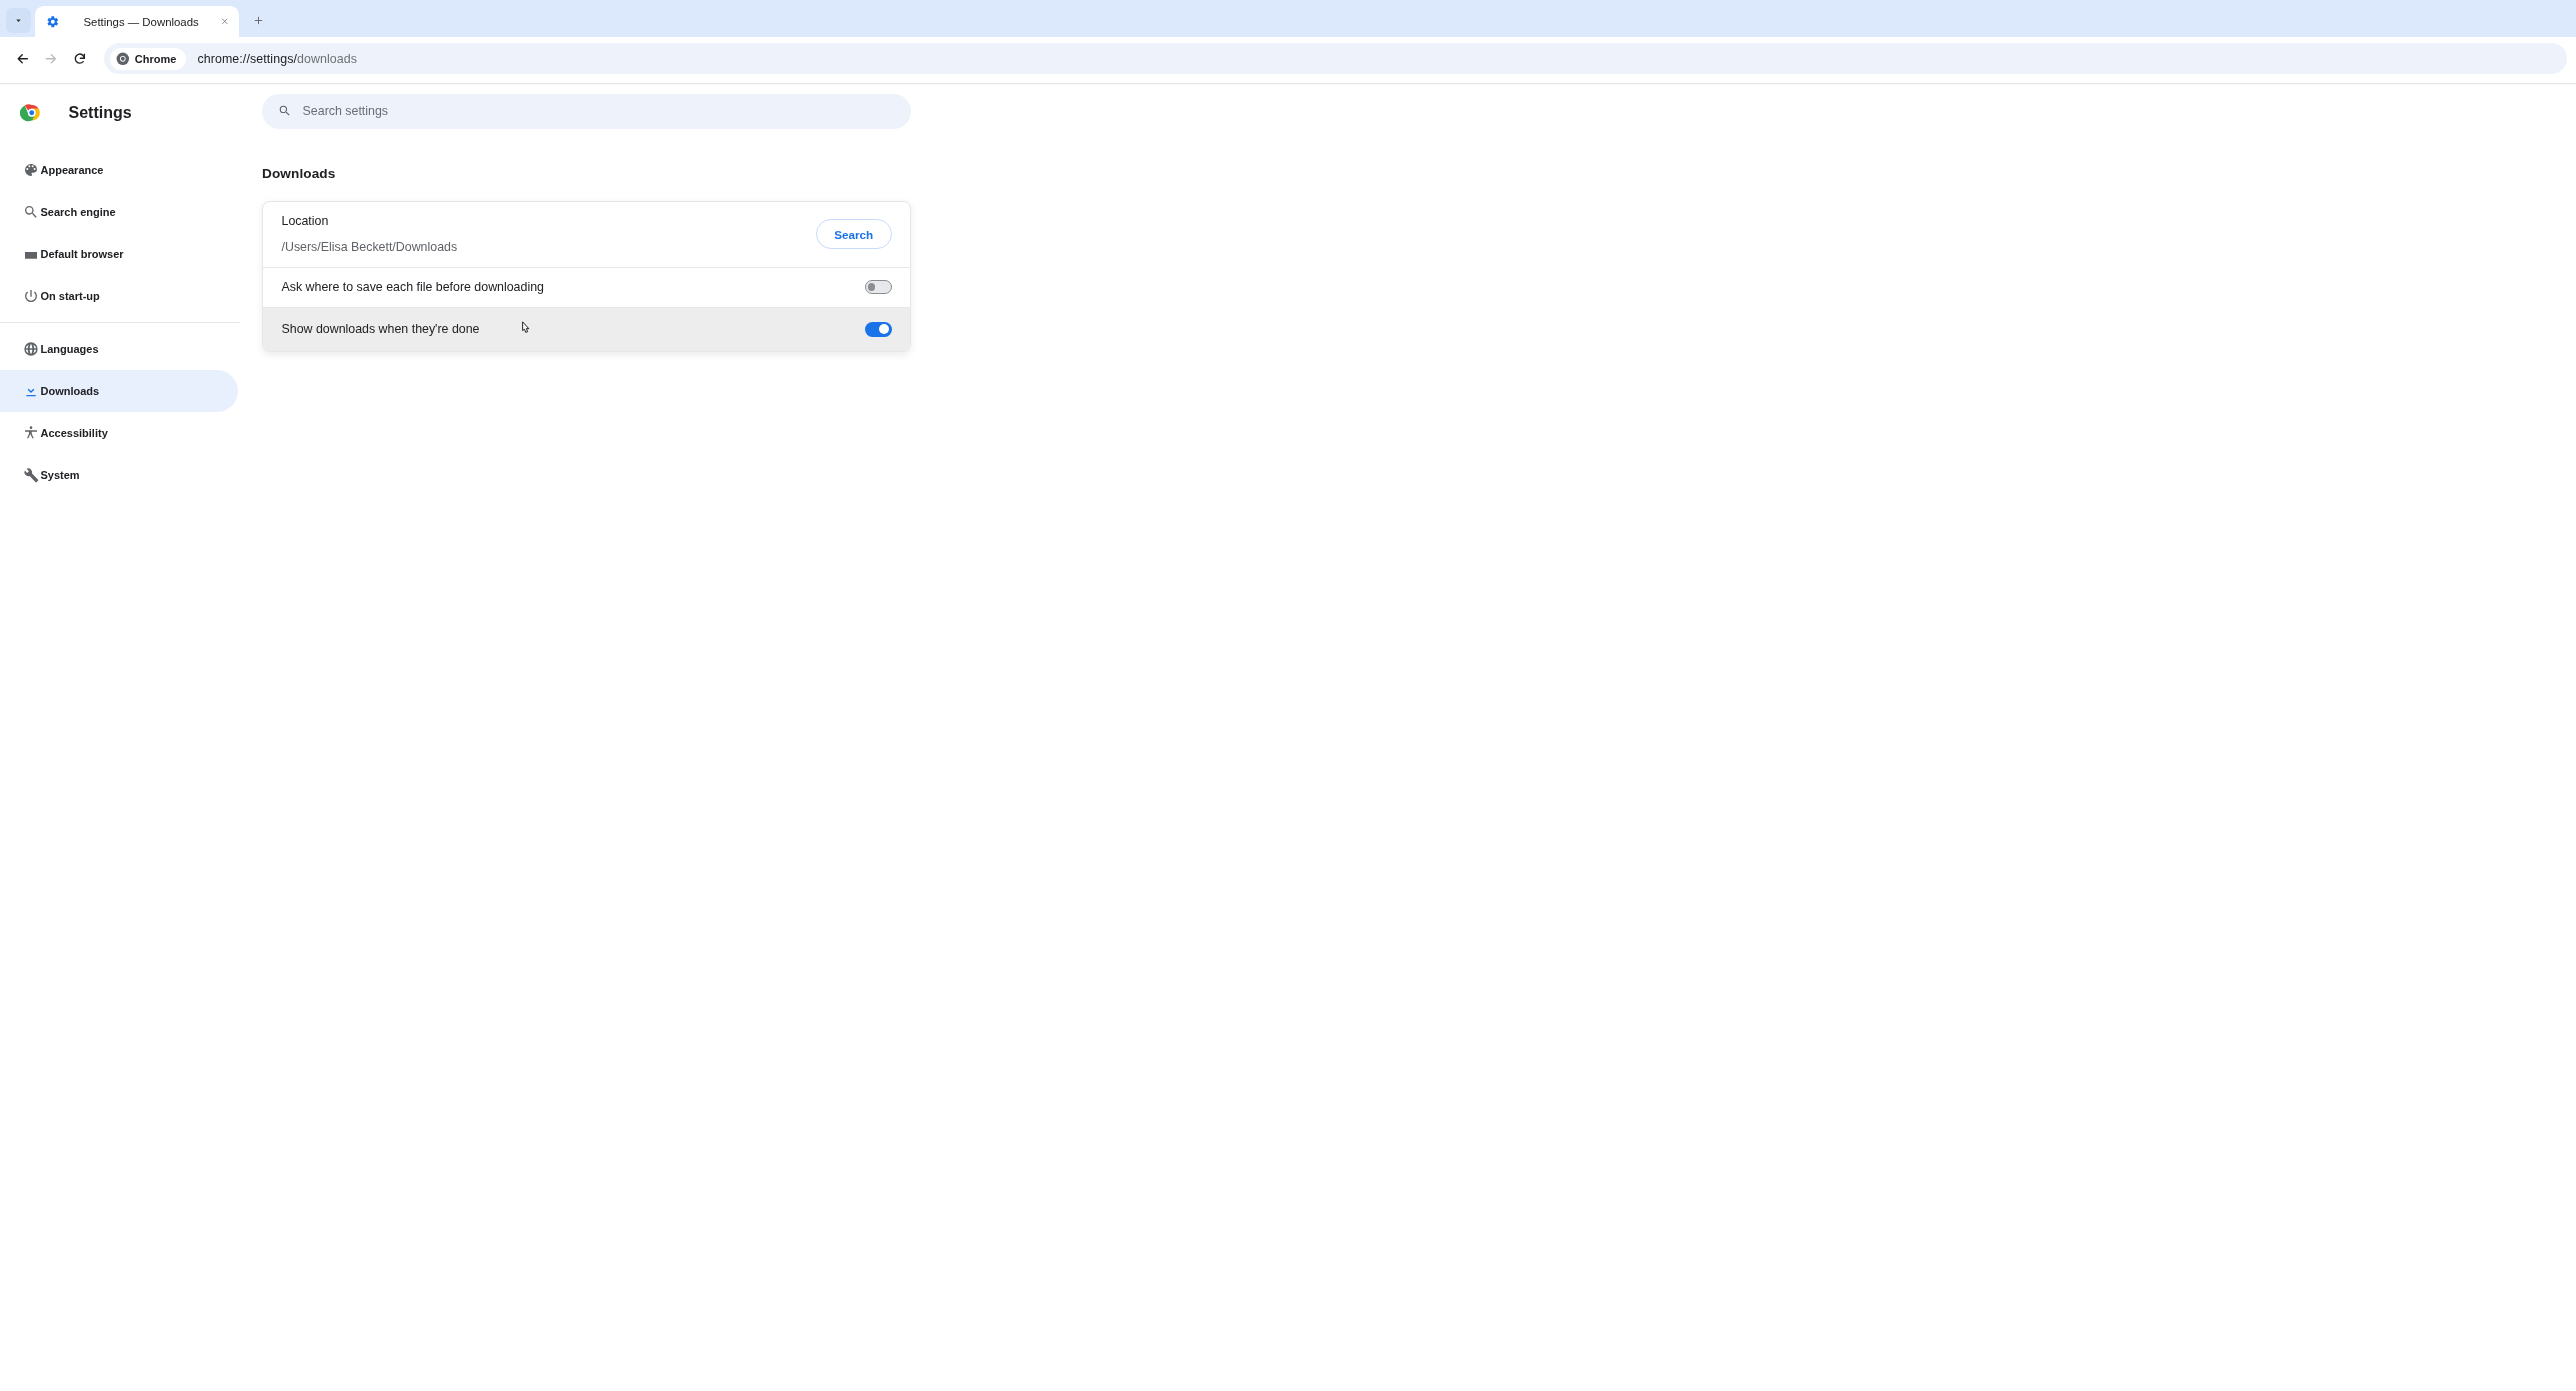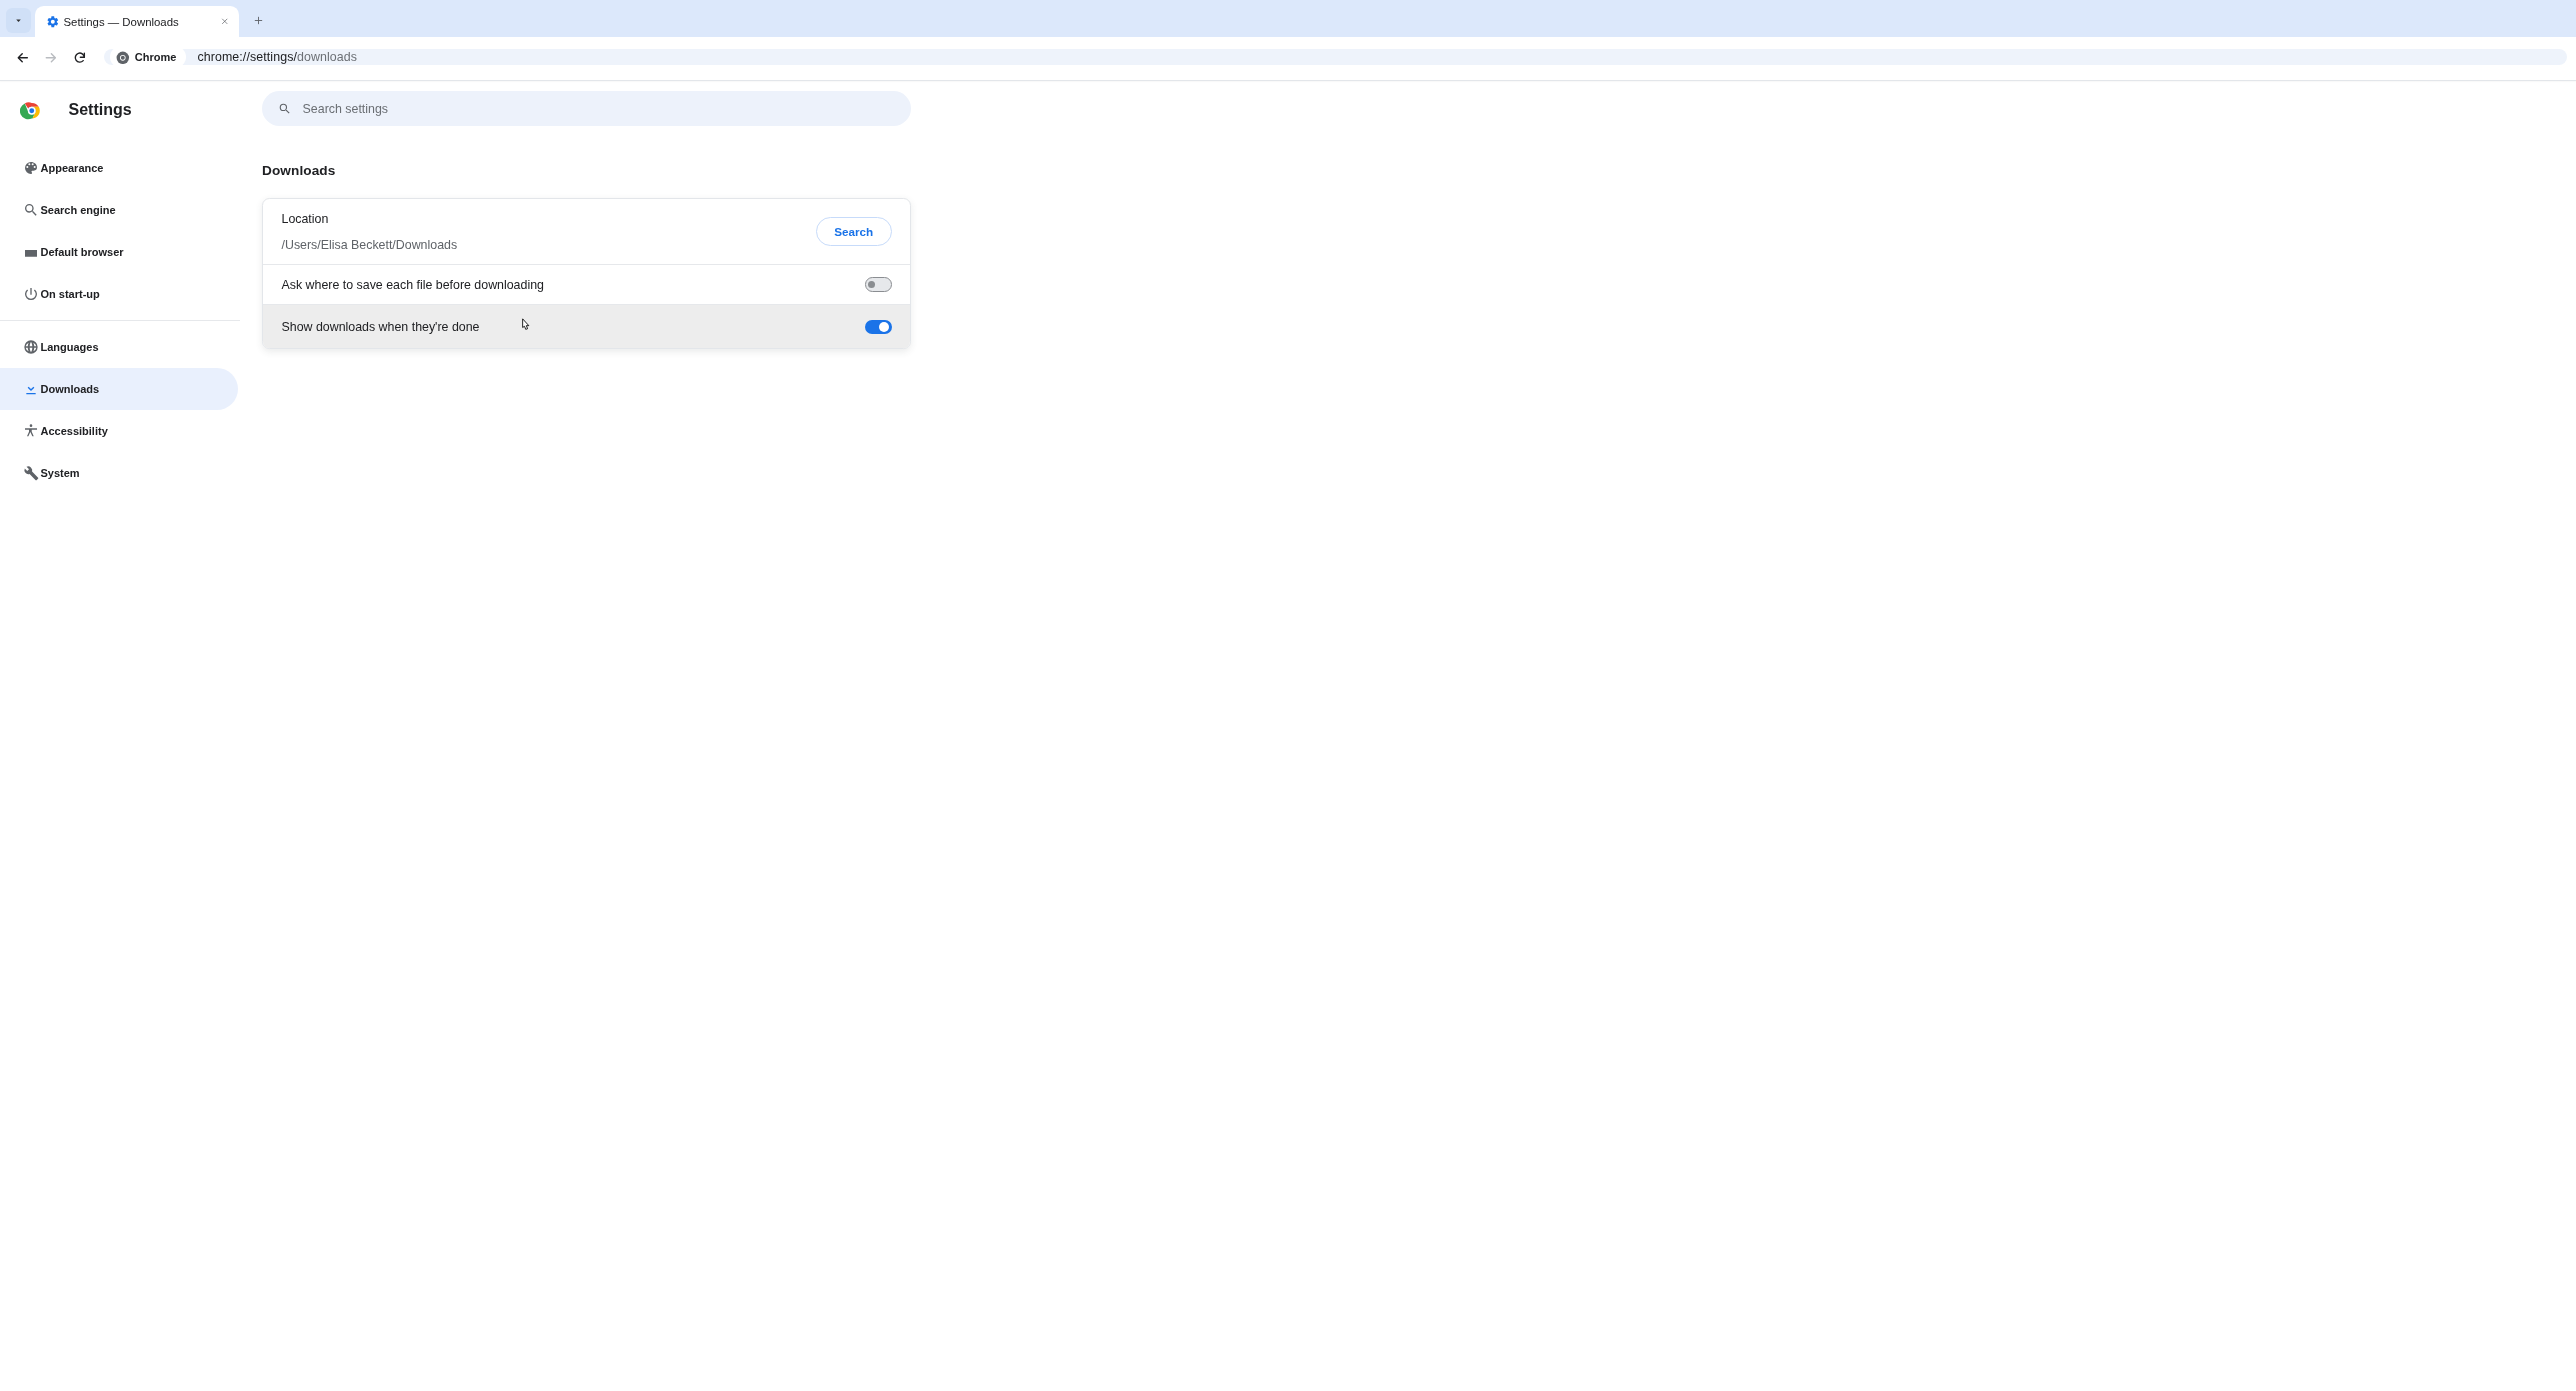--- a/index.html
+++ b/index.html
@@ -30,21 +30,21 @@
       border-top-left-radius: 8.7px;
       border-top-right-radius: 8.7px;
       height: 31px;
       padding: 0 10px 0 11px;
       margin-left: 3.7px;
       margin-bottom: 0;
       min-width: 204px;
       position: relative;
     }
     .tab .gear { width: 13.6px; height: 13.6px; fill: #1a73e8; flex: 0 0 auto; }
-    .tab .title { margin-left: 4px; font-size: 11.4px; color: #202124; white-space: nowrap; text-align: right; }
+    .tab .title { margin-left: 24px; font-size: 11.4px; color: #202124; white-space: nowrap; text-align: right; }
     .tab .close { width: 8.7px; height: 8.7px; stroke: #5f6368; stroke-width: 2; margin-left: auto; padding-left: 12.4px; box-sizing: content-box; cursor: pointer; }
 
     .new-tab {
       width: 25px; height: 25px;
       display: flex; align-items: center; justify-content: center;
       margin-left: 7.4px;
       margin-bottom: 3.7px;
       border-radius: 50%;
     }
     .new-tab svg { width: 11px; height: 11px; stroke: #5f6368; stroke-width: 2; }
@@ -65,21 +65,21 @@
       cursor: pointer;
     }
     .nav-btn svg { width: 13.6px; height: 13.6px; fill: none; stroke: #202124; stroke-width: 2.5; stroke-linecap: round; stroke-linejoin: round; }
     .nav-btn.disabled svg { stroke: #b9bcc0; }
 
     .omnibox {
       flex: 1;
       margin-left: 10px;
       background: #eef3fb;
       border-radius: 18.5px;
-      height: 16px;
+      height: 31px;
       display: flex; align-items: center;
       padding: 0 6.2px 0 6.2px;
     }
     .chrome-chip {
       background: #fff;
       border-radius: 15px;
       height: 22px;
       display: flex; align-items: center;
       padding: 0 10px 0 6.2px;
       font-size: 11px; font-weight: 600; color: #202124;

